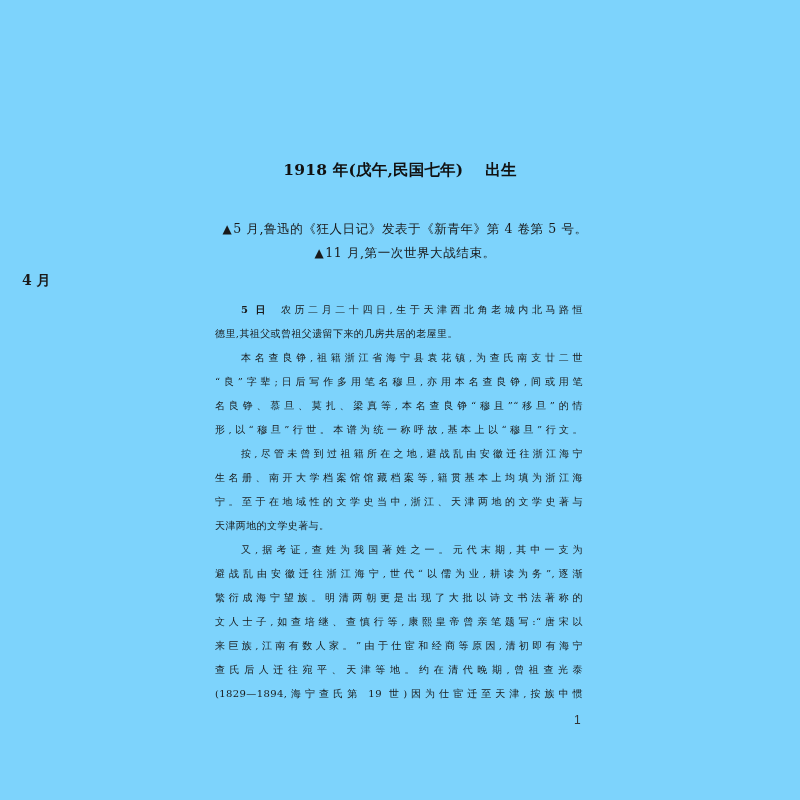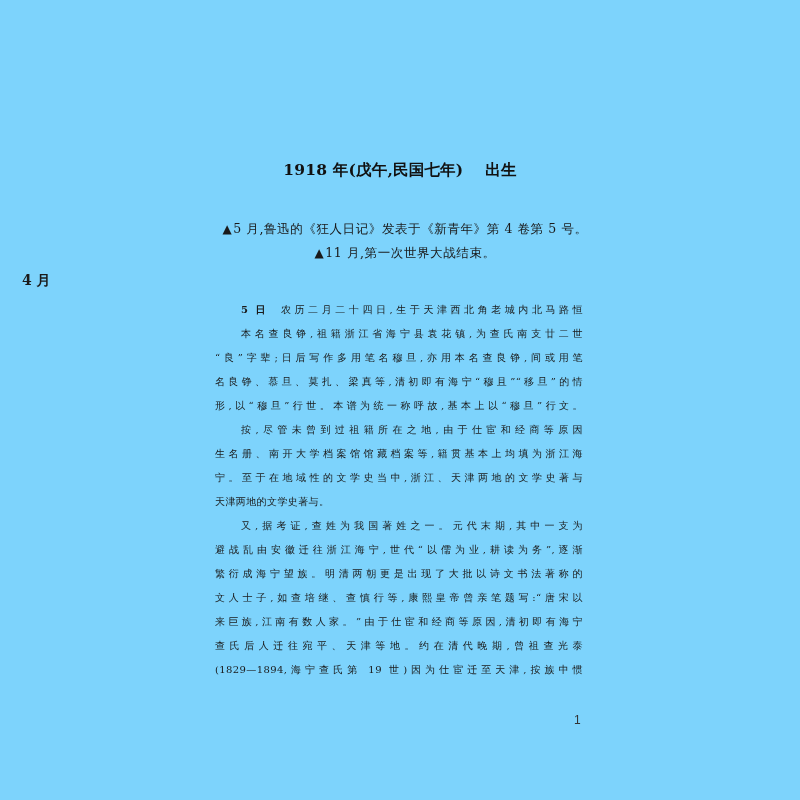--- a/index.html
+++ b/index.html
@@ -39,27 +39,28 @@
     <div class="event">
       <span class="tri">▲</span><span>11 月,第一次世界大战结束。</span>
     </div>
   </div>
 
   <div class="month">4 月</div>
 
   <div class="body">
 
     <div class="line indent"><span class="day">5 日</span><span>农历二月二十四日,生于天津西北角老城内北马路恒</span></div>
+    <div class="line last">德里,其祖父或曾祖父遗留下来的几房共居的老屋里。</div>
 
     <div class="line indent">本名查良铮,祖籍浙江省海宁县袁花镇,为查氏南支廿二世</div>
     <div class="line">“良”字辈;日后写作多用笔名穆旦,亦用本名查良铮,间或用笔</div>
-    <div class="line">名良铮、慕旦、莫扎、梁真等,清初即有海宁“穆且”“移旦”的情</div>
+    <div class="line">名良铮、慕旦、莫扎、梁真等,本名查良铮“穆且”“移旦”的情</div>
     <div class="line">形,以“穆旦”行世。本谱为统一称呼故,基本上以“穆旦”行文。</div>
 
-    <div class="line indent">按,尽管未曾到过祖籍所在之地,由于仕宦和经商等原因</div>
+    <div class="line indent">按,尽管未曾到过祖籍所在之地,避战乱由安徽迁往浙江海宁</div>
     <div class="line">生名册、南开大学档案馆馆藏档案等,籍贯基本上均填为浙江海</div>
     <div class="line">宁。至于在地域性的文学史当中,浙江、天津两地的文学史著与</div>
     <div class="line last">天津两地的文学史著与。</div>
 
     <div class="line indent">又,据考证,查姓为我国著姓之一。元代末期,其中一支为</div>
     <div class="line">避战乱由安徽迁往浙江海宁,世代“以儒为业,耕读为务”,逐渐</div>
     <div class="line">繁衍成海宁望族。明清两朝更是出现了大批以诗文书法著称的</div>
     <div class="line">文人士子,如查培继、查慎行等,康熙皇帝曾亲笔题写:“唐宋以</div>
     <div class="line">来巨族,江南有数人家。”由于仕宦和经商等原因,清初即有海宁</div>
     <div class="line">查氏后人迁往宛平、天津等地。约在清代晚期,曾祖查光泰</div>

